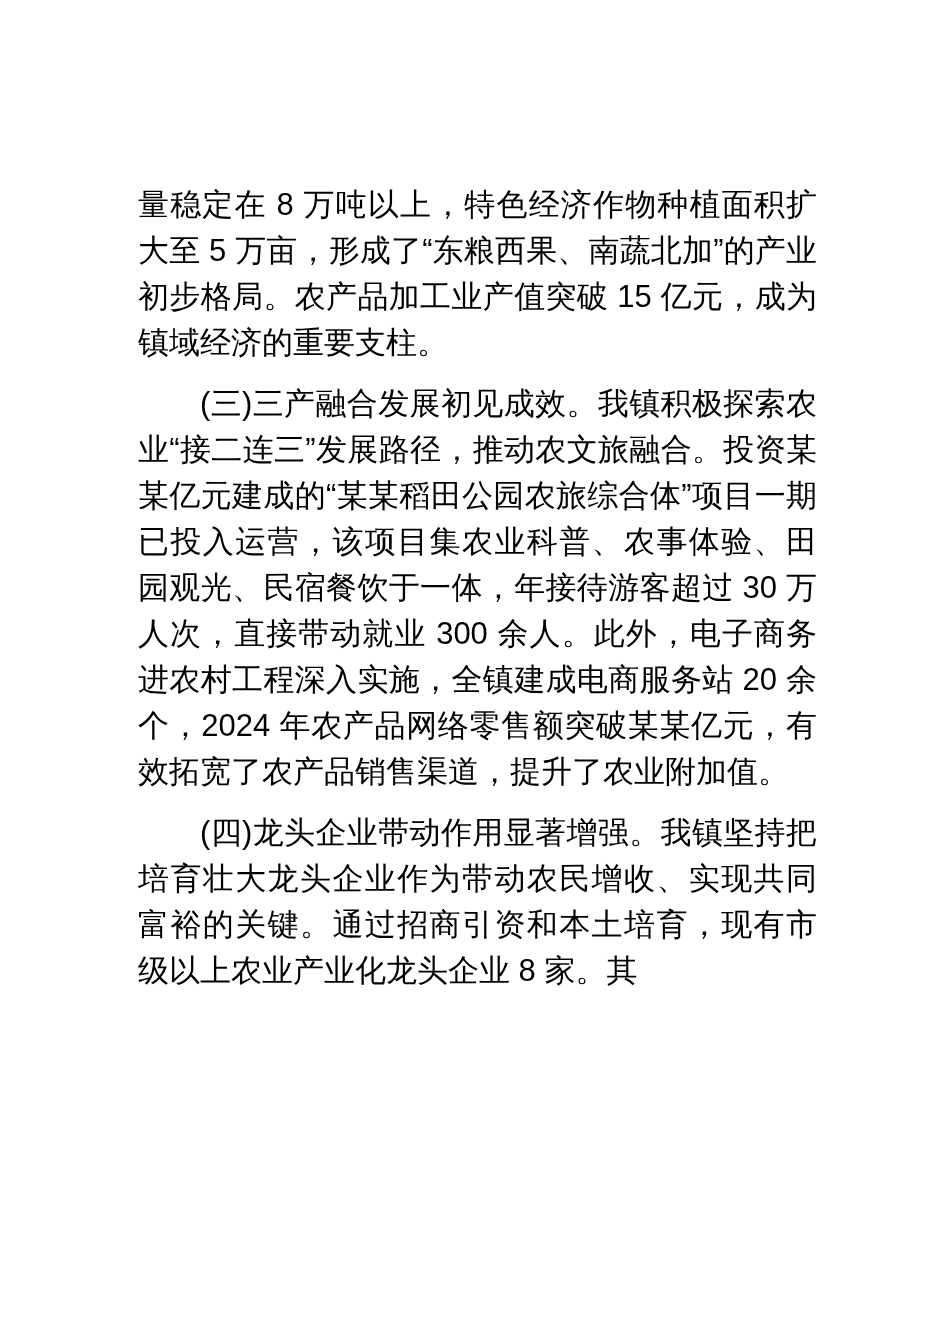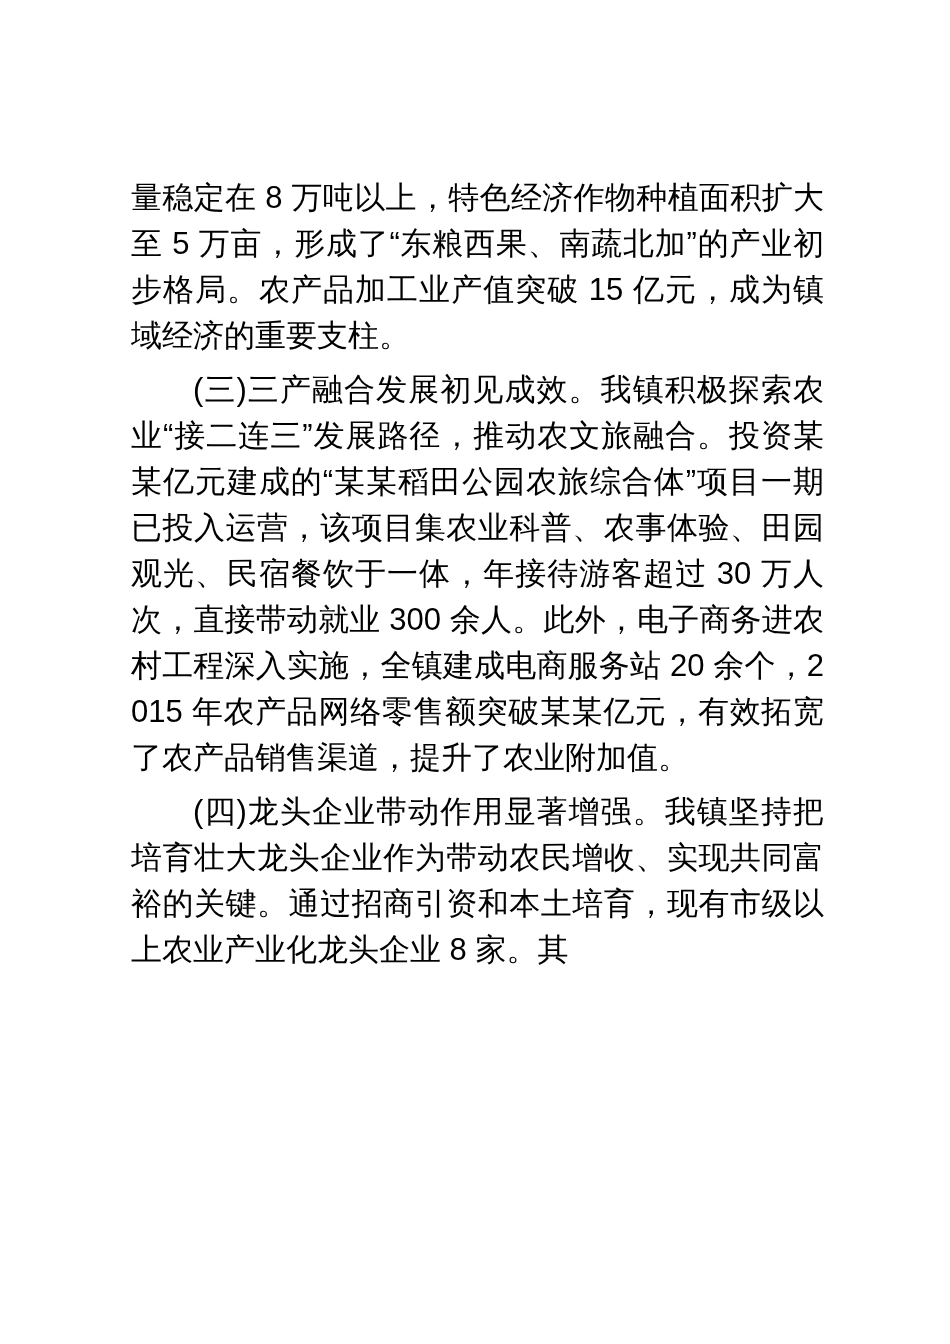--- a/index.html
+++ b/index.html
@@ -14,35 +14,35 @@
     overflow: hidden;
   }
   .page {
     box-sizing: border-box;
     width: 950px;
     height: 1344px;
     background: #ffffff;
     padding: 167px 118px 0 123px;
   }
   .para {
-    margin: 8px;
+    margin: 15px;
     padding: 0;
     font-size: 31px;
     line-height: 46px;
     color: #000000;
     text-align: justify;
     text-justify: inter-ideograph;
     font-weight: 400;
     letter-spacing: 0;
     word-break: break-all;
   }
   .para.indent {
     text-indent: 2em;
   }
 </style>
 </head>
 <body>
 
 <div class="page">
   <p class="para">量稳定在 8 万吨以上，特色经济作物种植面积扩大至 5 万亩，形成了“东粮西果、南蔬北加”的产业初步格局。农产品加工业产值突破 15 亿元，成为镇域经济的重要支柱。</p>
-  <p class="para indent">(三)三产融合发展初见成效。我镇积极探索农业“接二连三”发展路径，推动农文旅融合。投资某某亿元建成的“某某稻田公园农旅综合体”项目一期已投入运营，该项目集农业科普、农事体验、田园观光、民宿餐饮于一体，年接待游客超过 30 万人次，直接带动就业 300 余人。此外，电子商务进农村工程深入实施，全镇建成电商服务站 20 余个，2015 年农产品网络零售额突破某某亿元，有效拓宽了农产品销售渠道，提升了农业附加值。</p>
+  <p class="para indent">(三)三产融合发展初见成效。我镇积极探索农业“接二连三”发展路径，推动农文旅融合。投资某某亿元建成的“某某稻田公园农旅综合体”项目一期已投入运营，该项目集农业科普、农事体验、田园观光、民宿餐饮于一体，年接待游客超过 30 万人次，直接带动就业 300 余人。此外，电子商务进农村工程深入实施，全镇建成电商服务站 20 余个，2024 年农产品网络零售额突破某某亿元，有效拓宽了农产品销售渠道，提升了农业附加值。</p>
   <p class="para indent">(四)龙头企业带动作用显著增强。我镇坚持把培育壮大龙头企业作为带动农民增收、实现共同富裕的关键。通过招商引资和本土培育，现有市级以上农业产业化龙头企业 8 家。其</p>
 </div>
 
 </body></html>

